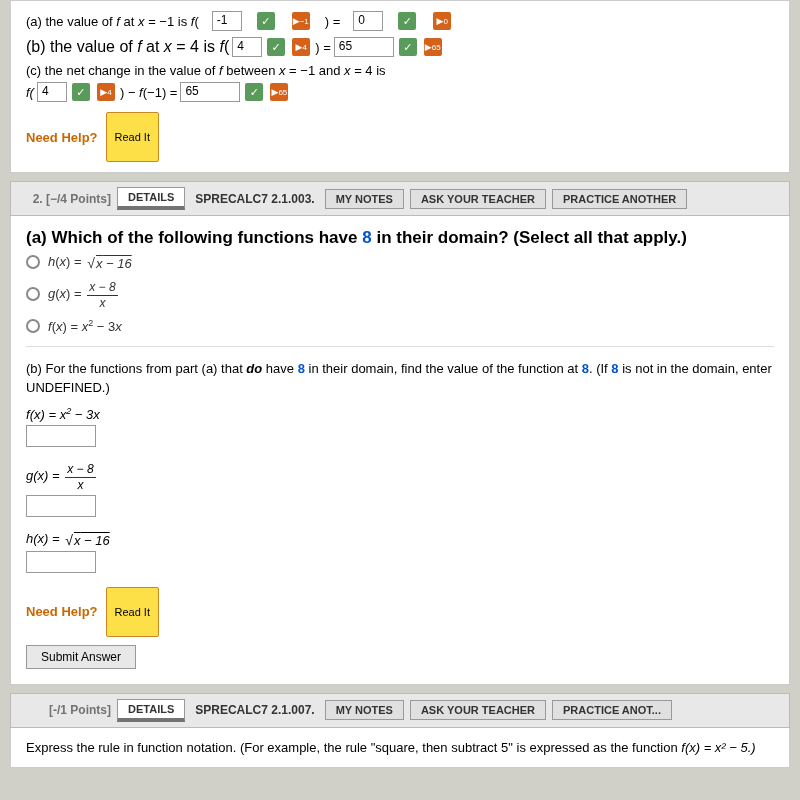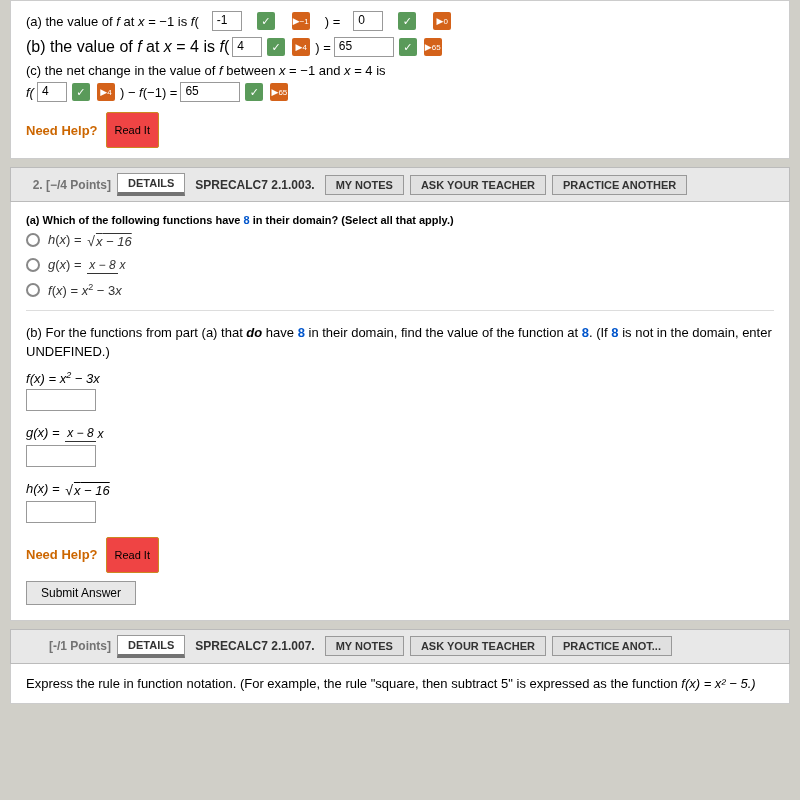--- a/index.html
+++ b/index.html
@@ -65,23 +65,23 @@
       display: flex;
       align-items: center;
       gap: 8px;
     }
     .need-help-label {
       color: #cc6600;
       font-weight: bold;
       font-size: 13px;
     }
     .read-it-btn {
-      background: #ef4444;
+      background: #fde047;
       border: 1px solid #cc8820;
-      padding: 11px 8px;
+      padding: 18px 8px;
       font-size: 11px;
       cursor: pointer;
       border-radius: 2px;
     }
     
     .problem-header {
       background: #e8e8e8;
       border: 1px solid #bbb;
       margin: 0 10px 0 10px;
       padding: 5px 10px;
@@ -119,21 +119,21 @@
     .problem-body {
       background: #fff;
       margin: 0 10px 8px 10px;
       border: 1px solid #ccc;
       border-top: none;
       padding: 12px 15px 15px 15px;
     }
     .part-label {
       font-weight: bold;
       margin-bottom: 6px;
-      font-size: 11px;
+      font-size: 17px;
     }
     .radio-item {
       display: flex;
       align-items: center;
       margin-bottom: 8px;
       gap: 8px;
     }
     .radio-circle {
       width: 14px;
       height: 14px;
@@ -145,21 +145,21 @@
     .math-func {
       font-size: 13px;
       color: #333;
     }
     .highlight-blue {
       color: #0055cc;
       font-weight: bold;
     }
     .fraction {
       display: inline-flex;
-      flex-direction: row;
+      flex-direction: column;
       align-items: center;
       vertical-align: middle;
       margin: 0 2px;
       font-style: italic;
     }
     .fraction .numerator {
       border-bottom: 1px solid #333;
       padding: 0 2px;
       font-size: 12px;
       line-height: 16px;

